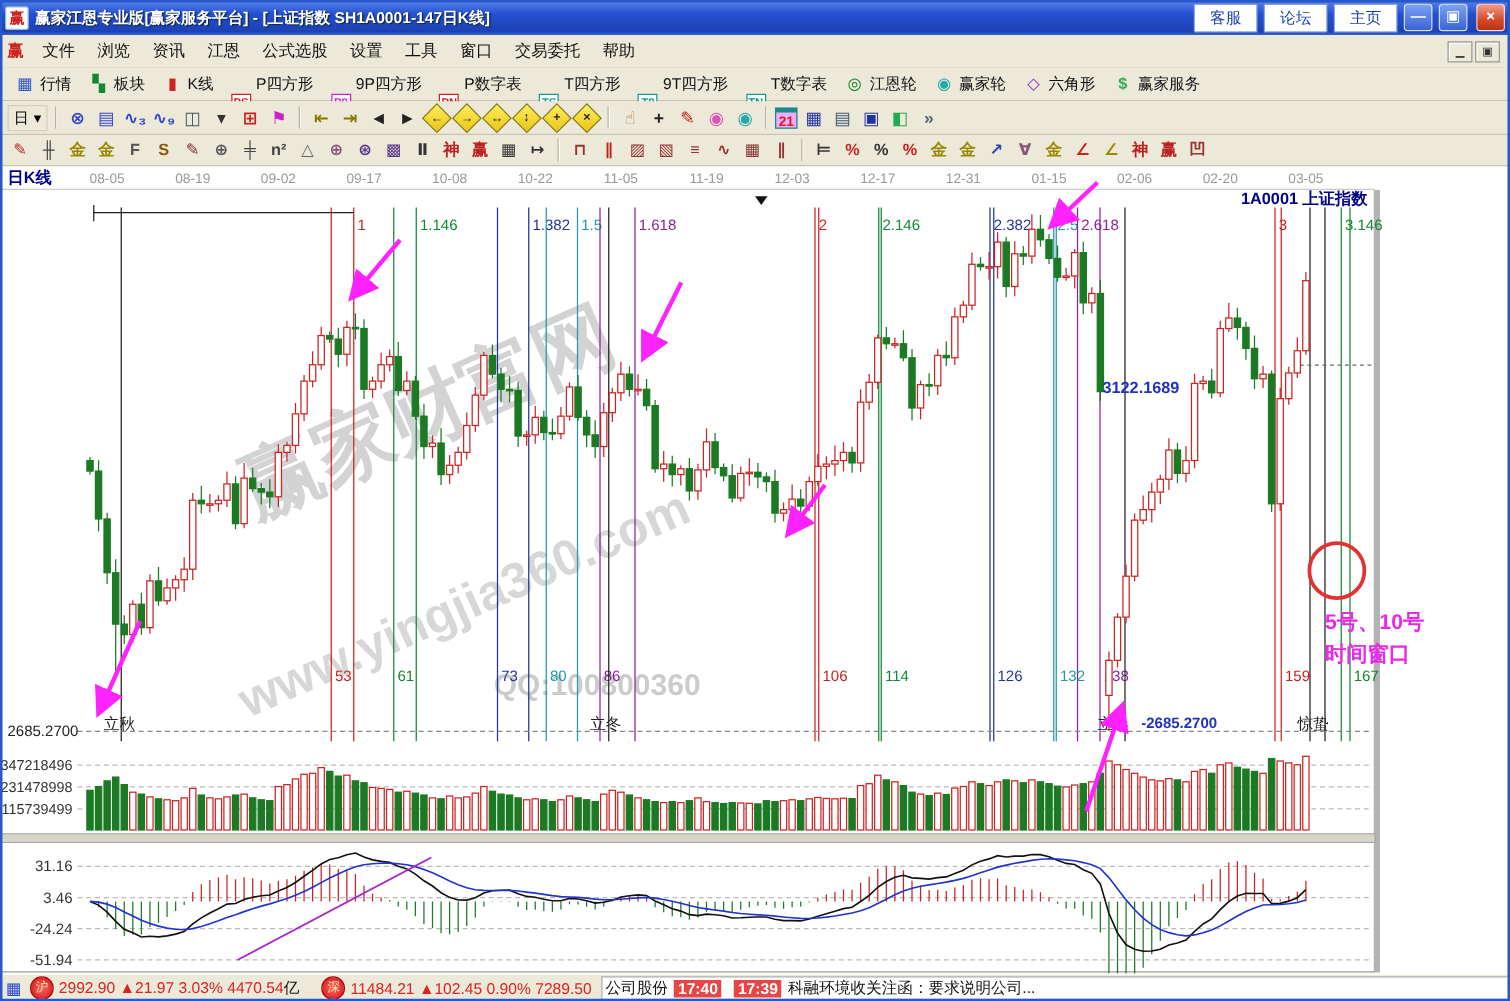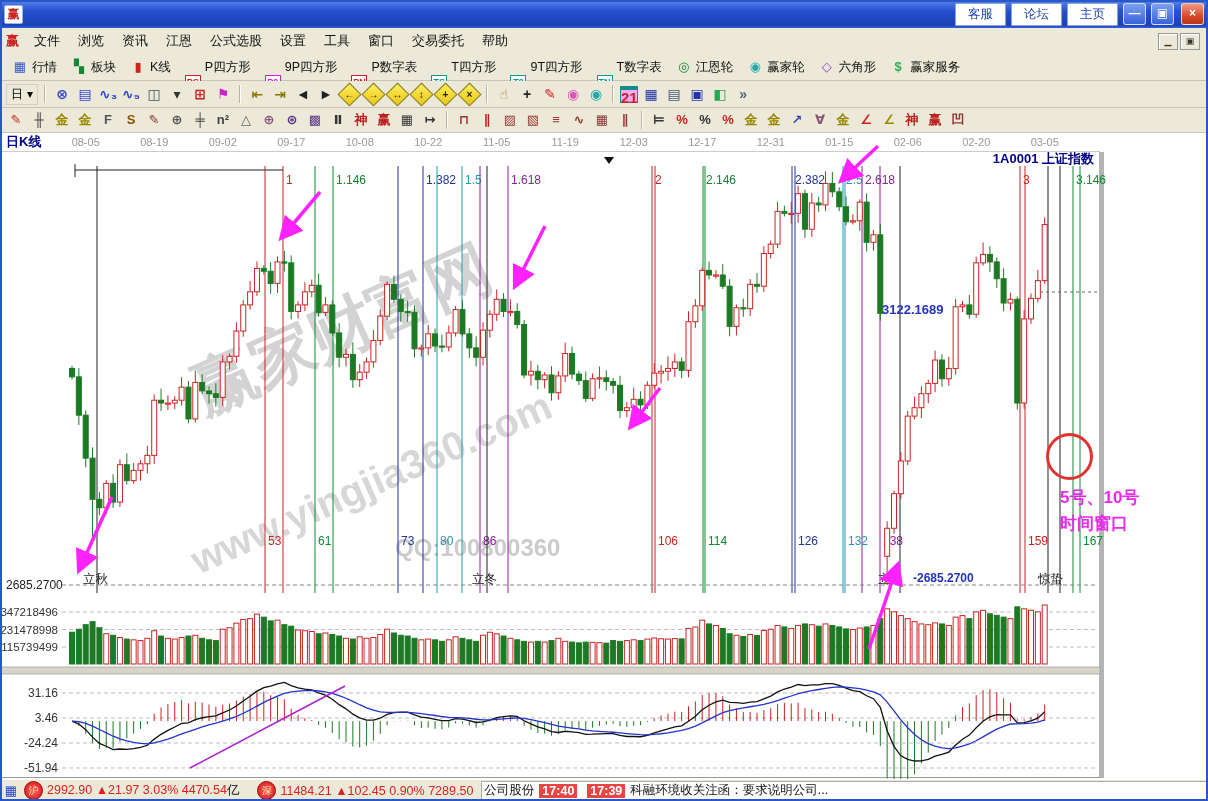--- a/index.html
+++ b/index.html
@@ -36,21 +36,21 @@
   .tb3{top:108px;height:25px;gap:3px;}
   .tool{display:flex;align-items:center;gap:4px;padding:1px 6px;font-size:12.5px;color:#111;}
   .tico{width:16px;height:16px;text-align:center;line-height:16px;font-size:13px;font-weight:bold;}
   .tico.boxed{font-size:9px;border:1px solid currentColor;box-sizing:border-box;line-height:13px;background:#fff;margin-top:32px;}
   .ibtn{width:20px;height:19px;text-align:center;line-height:19px;font-size:14px;font-weight:bold;}
   .sep{width:1px;height:18px;background:#b7b3a0;border-right:1px solid #fff;margin:0 3px;}
   .drop{display:flex;align-items:center;border:1px solid #9a96884d;padding:1px 4px;gap:4px;background:#ece9d8;}
   .diamond{width:15px;height:15px;background:linear-gradient(135deg,#ffef5a,#e8c516);
     transform:rotate(45deg);border:1px solid #8a7a10;margin:0 2px;display:flex;align-items:center;justify-content:center;}
   .diamond span{transform:rotate(-45deg);font-size:10px;font-weight:bold;color:#222;line-height:1;}
-  .cal{width:18px;height:17px;border:1px solid #178a8a;background:#f0abfc;color:#c22;font-size:15px;
+  .cal{width:18px;height:17px;border:1px solid #178a8a;background:#f0abfc;color:#c22;font-size:11px;
     font-weight:bold;text-align:center;line-height:16px;border-top:4px solid #178a8a;box-sizing:border-box;}
   .d3{width:18px;height:18px;border:1px solid transparent;text-align:center;line-height:17px;
     font-size:13px;font-weight:bold;}
   
   #chartArea{position:absolute;top:133px;left:0;width:1208px;height:646px;background:#fff;z-index:1;}
   #chartArea svg{position:absolute;left:0;top:0;}
   .overlay{position:absolute;z-index:3;}
   #highMarker{left:882px;top:169px;color:#2233bb;font-weight:bold;font-size:13px;}
   #redCircle{left:1046px;top:300px;width:41px;height:41px;border:3.5px solid #e23333;border-radius:50%;}
   #anno{left:1060px;top:352px;color:#ea28ea;font-size:17px;font-weight:bold;line-height:26px;white-space:nowrap;}
@@ -67,20 +67,21 @@
   .tbadge{background:#e84545;color:#fff;padding:0 3px;margin:0 5px;font-weight:bold;flex:none;}
   .titem{flex:none;}
 </style>
 </head>
 <body>
 
 <div class="frame"></div>
 
 <div class="titlebar">
   <div class="appicon">赢</div>
+  <div class="wtitle">赢家江恩专业版[赢家服务平台] - [上证指数  SH1A0001-147日K线]</div>
   <div class="tbbtns">
       <span class="linkbtn">客服</span>
       <span class="linkbtn">论坛</span>
       <span class="linkbtn">主页</span>
       <span class="winbtn">—</span>
       <span class="winbtn">▣</span>
       <span class="winbtn close">×</span>
     </div>
 </div>
 

